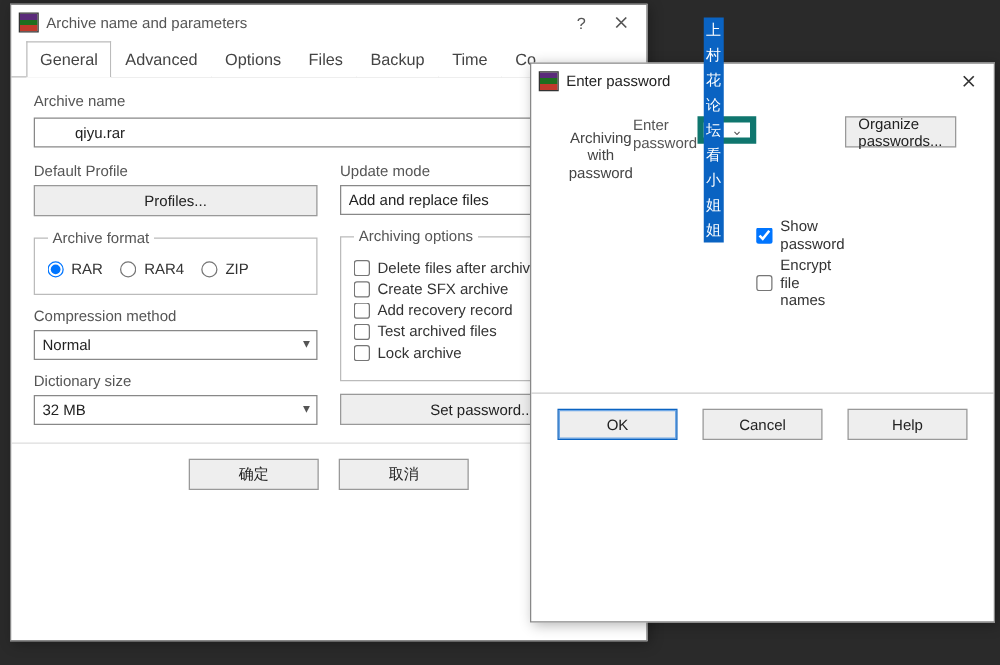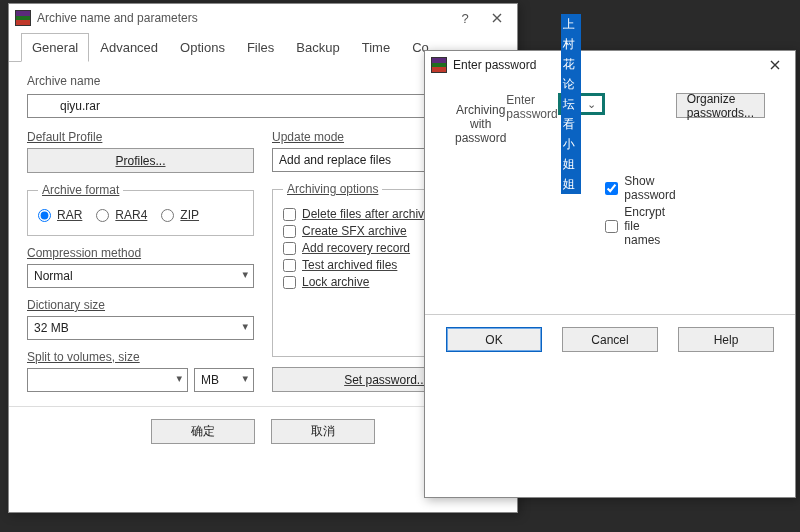--- a/index.html
+++ b/index.html
@@ -98,21 +98,21 @@
   .radio input, .check input { margin:0; }
   .smallcombo { width:60px; }
   .footer-btns { display:flex; gap:16px; justify-content:center; padding:12px 0; border-top:1px solid #ddd; }
   .footer-btns .btn { width:104px; }
 
   
   .pw-body { padding: 14px 30px 14px 30px; display:flex; flex-direction:row; }
   .pw-center { text-align:center; margin:10px 0 36px 0; font-size:12px; color:#444;}
   .pw-input {
     width:100%; height:22px;
-    border:3px solid #0f766e;
+    border:5px solid #0f766e;
     background:#fff; font-size:12px;
     display:flex; align-items:center;
   }
   .pw-input .sel {
     background:#0a63c2; color:#fff; padding:0 2px; line-height:20px;
   }
   .pw-input .arrow { margin-left:auto; padding:0 6px; color:#555; font-size:11px;}
   .pw-checks { margin-top:78px; margin-bottom:50px;}
   .pw-org { width:100%; margin-bottom:26px;}
   .pw-footer { display:flex; gap:20px; justify-content:center; border-top:1px solid #ccc; padding:12px 0 12px 0;}
@@ -148,21 +148,21 @@
     <div style="display:flex; align-items:flex-end; gap:10px;">
       <div style="flex:1;">
         <div class="label">Archive name</div>
       </div>
     </div>
     <div style="display:flex; gap:8px; margin-top:2px;">
       <input class="textinput" style="flex: 1 1 0%; padding-left: 32px;" value="qiyu.rar">
       <div style="width:60px"></div>
     </div>
 
-    <div class="row" style="margin-top:12px;text-decoration:underline;">
+    <div class="row" style="margin-top:12px;">
       <div class="col">
         <div>
           <div class="label">Default Profile</div>
           <div class="btn" style="width:100%">Profiles...</div>
         </div>
 
         <fieldset class="groupbox">
           <legend>Archive format</legend>
           <div style="display:flex; gap:14px;">
             <label class="radio">
@@ -181,27 +181,20 @@
         </fieldset>
 
         <div>
           <div class="label">Compression method</div>
           <div class="combo-wrap"><input class="combo" value="Normal" style=""></div>
         </div>
         <div>
           <div class="label">Dictionary size</div>
           <div class="combo-wrap"><input class="combo" value="32 MB" style=""></div>
         </div>
-        <div>
-          <div class="label">Split to volumes, size</div>
-          <div style="display:flex; gap:6px;">
-            <div class="combo-wrap" style="flex:1"><input class="combo" value="" style=""></div>
-            <div class="combo-wrap" style="width:60px"><input class="combo smallcombo" value="MB" style=""></div>
-          </div>
-        </div>
       </div>
 
       <div class="col">
         <div>
           <div class="label">Update mode</div>
           <div class="combo-wrap"><input class="combo" value="Add and replace files" style=""></div>
         </div>
 
         <fieldset class="groupbox" style="flex:1">
           <legend>Archiving options</legend>

